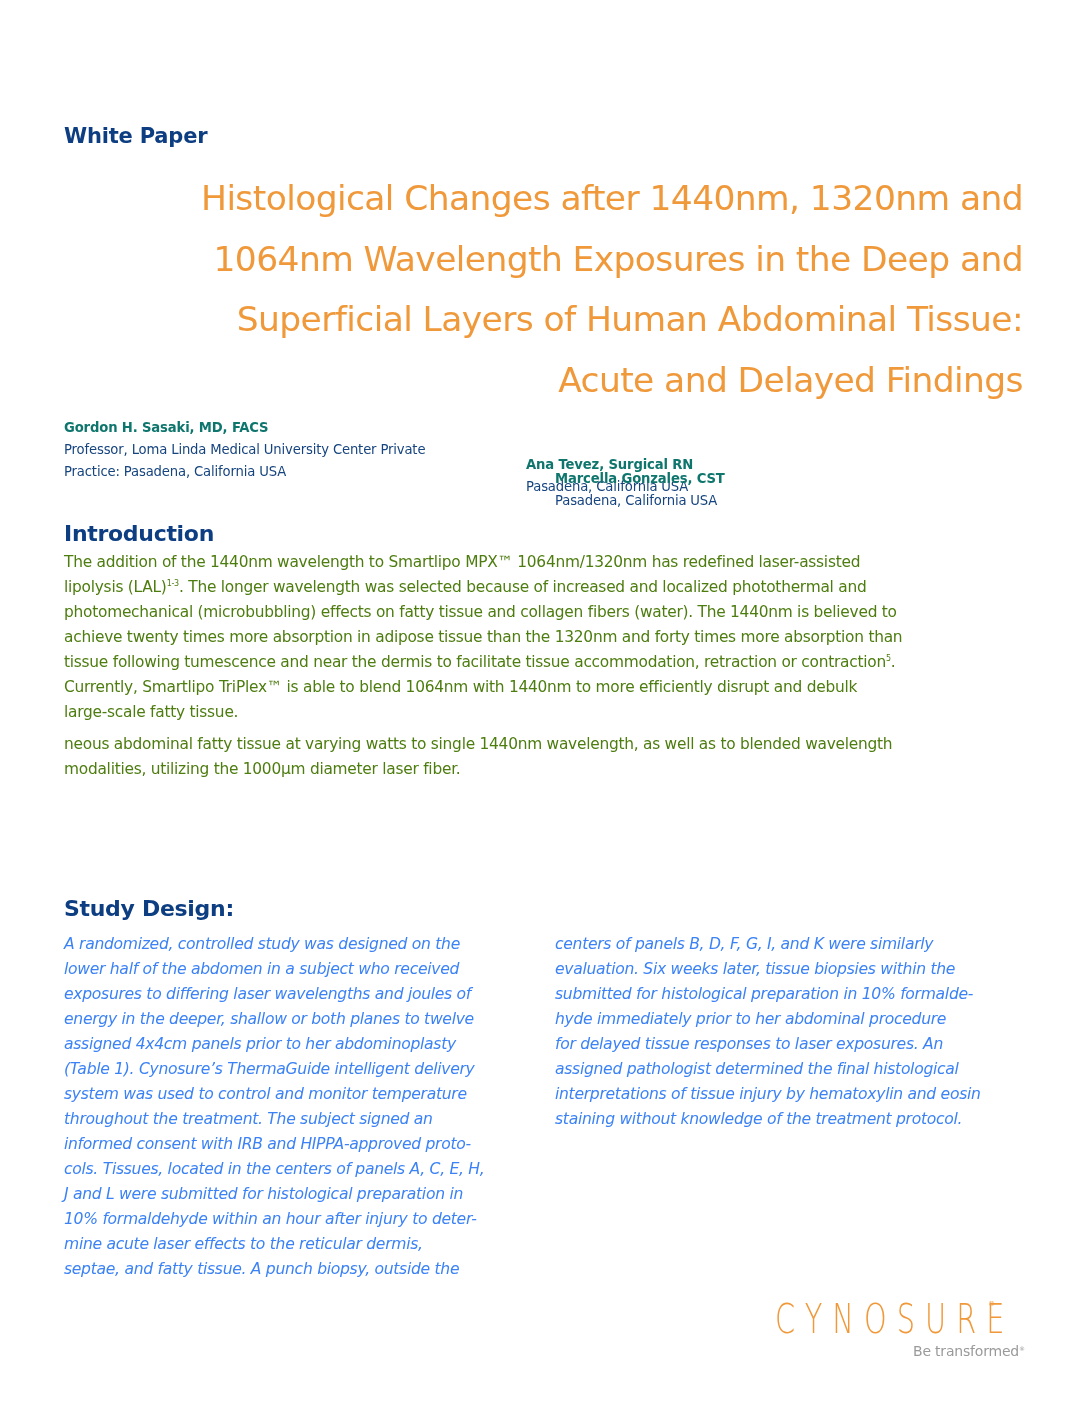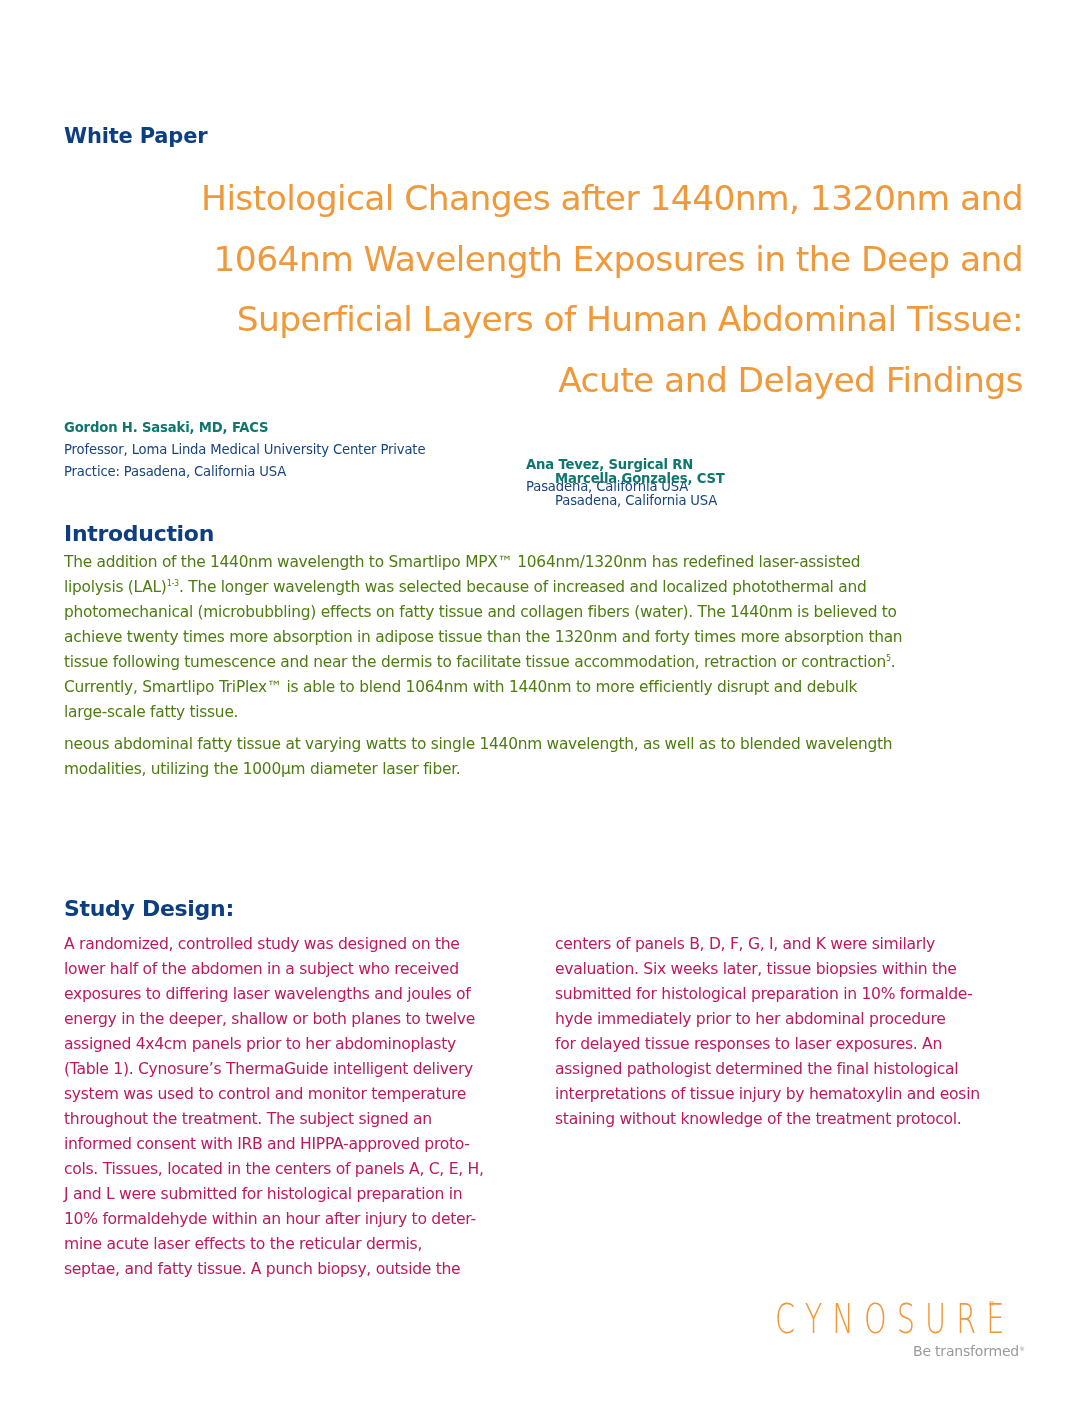--- a/index.html
+++ b/index.html
@@ -36,21 +36,21 @@
     .intro-body {
       position: absolute; left: 64px; top: 550px; width: 970px;
       font-size: 15.4px; line-height: 25px; color: #4d7c0f; letter-spacing: -0.25px;
     }
     .intro-body p { margin-bottom: 7px; }
     .intro-body .line { display: block; white-space: nowrap; }
     sup { font-size: 8px; vertical-align: 6px; line-height: 0; }
 
     .study-col {
       position: absolute; top: 932px;
-      font-size: 15.6px; line-height: 25px; color: #be185d; letter-spacing: -0.3px;
+      font-size: 15.6px; line-height: 25px; color: #3b82f6; letter-spacing: -0.3px; font-style: italic;
     }
     .study-col .line { display: block; white-space: nowrap; }
     .study-col-left { left: 64px; width: 460px; }
     .study-col-right { left: 555px; width: 480px; }
 
     .logo { position: absolute; left: 748px; top: 1296px; width: 280px; height: 80px; margin-left: 27px; }
     .logo-word {
       position: absolute; left: 0; top: 0;
       font-family: "DejaVu Sans", sans-serif; font-weight: 300;
       font-size: 40px; letter-spacing: 14px; color: #f0993b;

